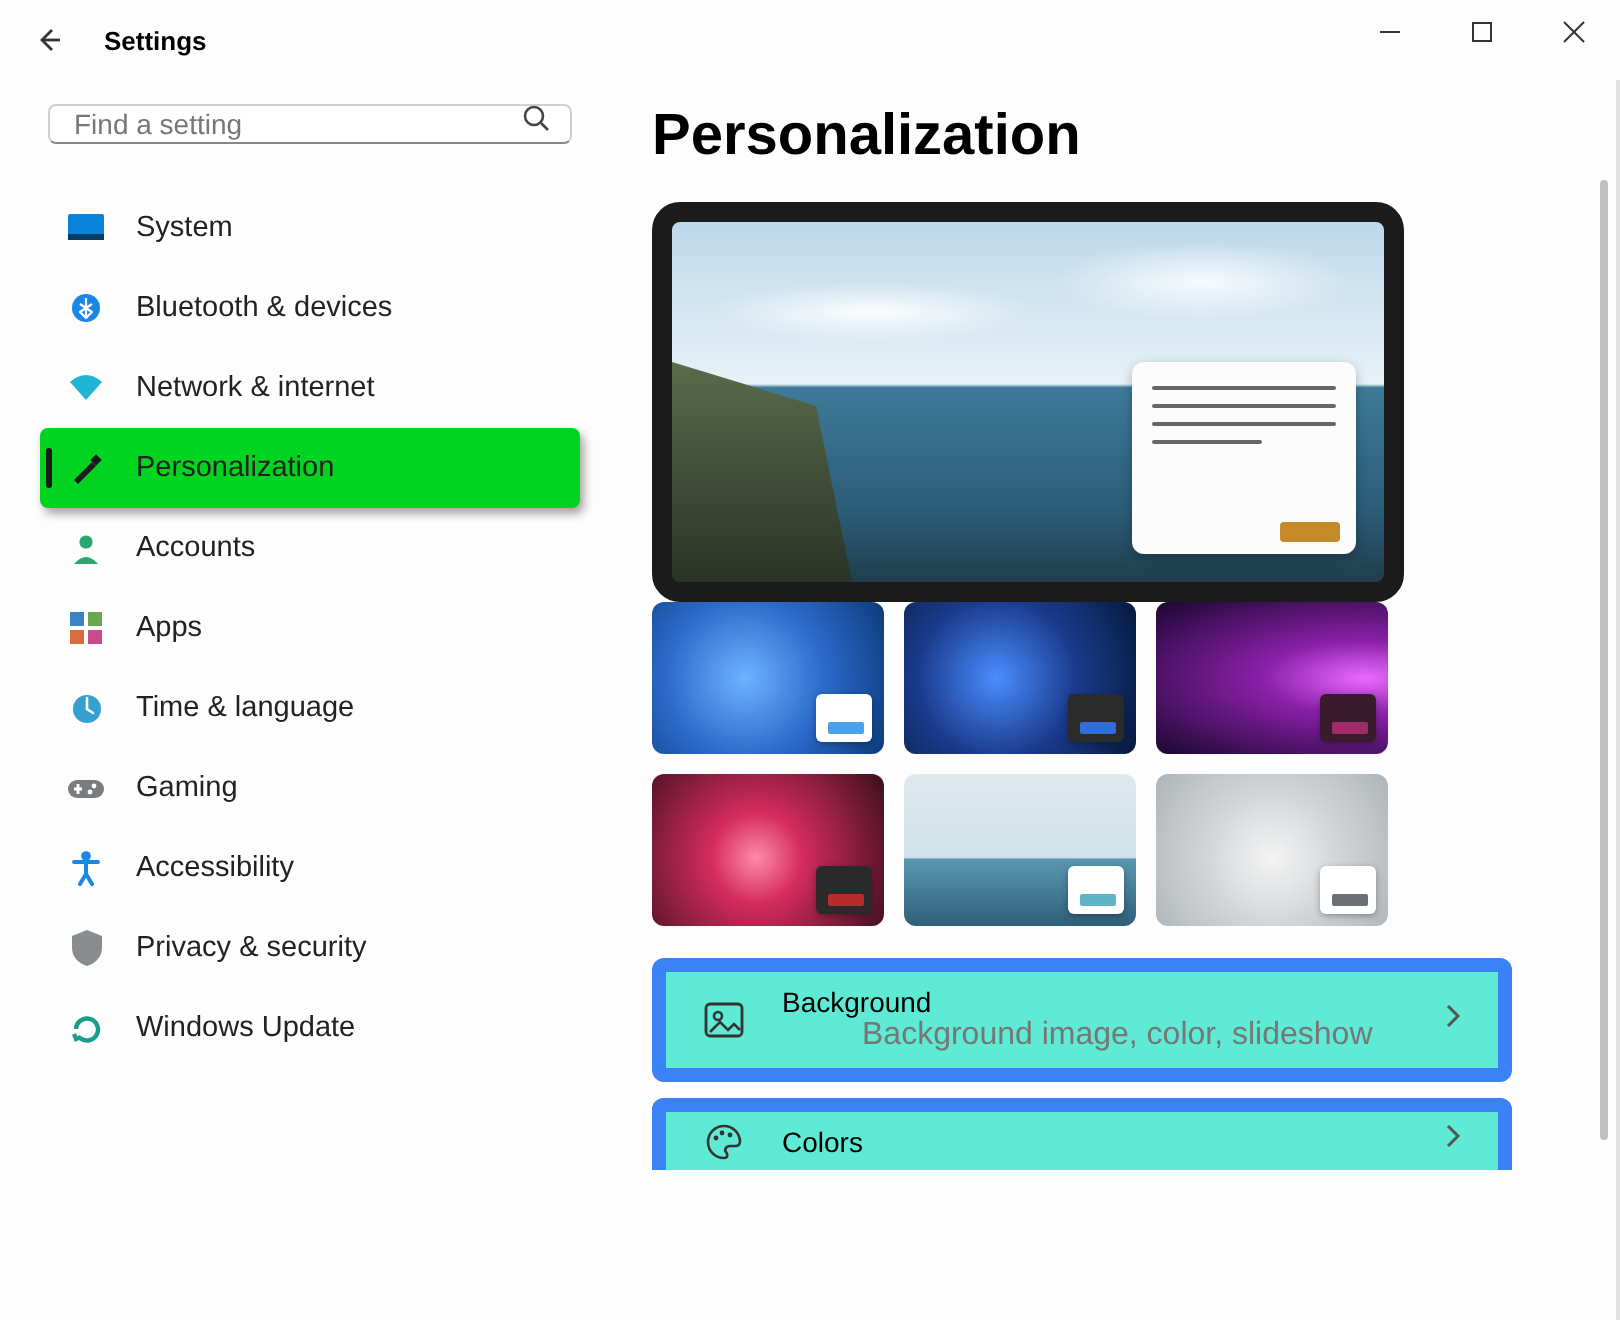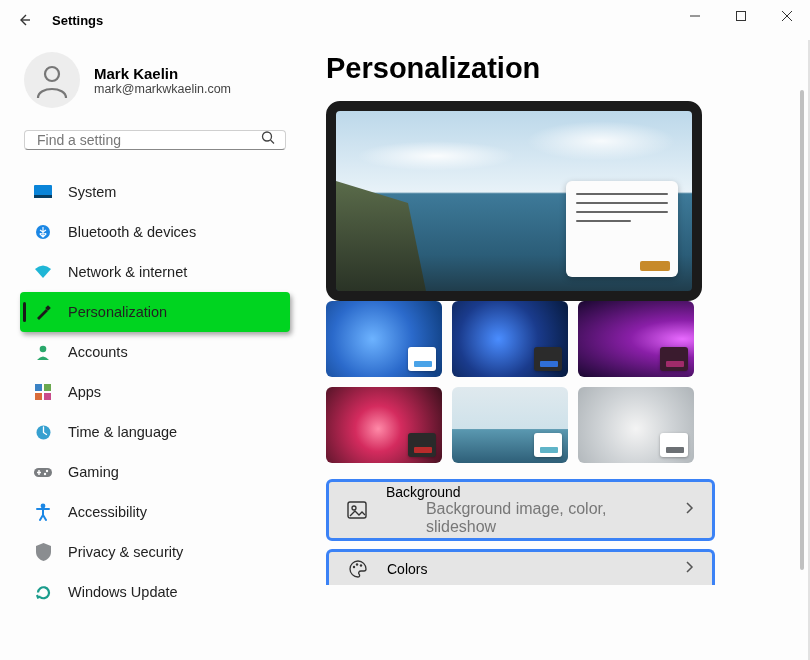--- a/index.html
+++ b/index.html
@@ -52,21 +52,21 @@
   .t1 { background: radial-gradient(circle at 40% 50%, #6db3ff 0%, #2b6acb 50%, #0d3b7a 100%); }
   .t2 { background: radial-gradient(circle at 40% 50%, #4a8dff 0%, #1a3b8c 50%, #061a3d 100%); }
   .t2 .chip { background: #2b2b2b; }
   .t3 { background: radial-gradient(ellipse at 90% 50%, #e86aff 0%, #8a1fa8 35%, #1a0830 100%); }
   .t3 .chip { background: #3a1b2e; }
   .t4 { background: radial-gradient(circle at 45% 55%, #ff8aa8 0%, #d42b5e 30%, #3a0f1c 100%); }
   .t4 .chip { background: #2a2a2a; }
   .t5 { background: linear-gradient(to bottom, #dfe9ee 0%, #cfe2ea 55%, #5a98b0 56%, #2e5f78 100%); }
   .t6 { background: radial-gradient(circle at 50% 55%, #f4f4f4 0%, #cfd3d6 50%, #aeb4b8 100%); }
 
-  .setting-row { display:flex; align-items:center; width: 389px; height:62px; border:3px solid #3b82f6; border-radius:6px; margin-top:16px; padding:0 18px; background:#e5e5e5; cursor:pointer; gap:18px; }
+  .setting-row { display:flex; align-items:center; width: 430px; height:62px; border:7px solid #3b82f6; border-radius:6px; margin-top:16px; padding:0 18px; background:#5eead4; cursor:pointer; gap:18px; }
   .setting-row.clip { height: 36px; overflow: hidden; border-bottom: none; border-bottom-left-radius:0; border-bottom-right-radius:0; margin-top:8px; }
   .setting-icon { width:22px; height:22px; display:flex; align-items:center; justify-content:center; }
   .setting-text .st-title { font-size:14px; font-weight:400; }
   .setting-text .st-sub { font-size:16px; color:#777;margin-left:40px; }
   .setting-chevron { margin-left:auto; }
 
   .scrollbar { position:absolute; right:6px; top:50px; width:4px; height:480px; background:#c0c0c0; border-radius:2px; }
   .divider { position:absolute; right:0; top:0; bottom:0; width:2px; background:#e2e2e2; }
 </style>
 </head>
@@ -98,32 +98,20 @@
             <line x1="1" y1="1" x2="11" y2="11" stroke="#333" stroke-width="1"></line>
             <line x1="11" y1="1" x2="1" y2="11" stroke="#333" stroke-width="1"></line>
           </svg>
         </div>
     </div>
   </div>
 
   <div class="content">
 
     <div class="sidebar">
-      <div class="user-block">
-        <div class="avatar">
-          <svg width="40" height="40" viewBox="0 0 40 40">
-              <circle cx="20" cy="14" r="7" stroke="#777" stroke-width="2.2" fill="none"></circle>
-              <path d="M6 38 C6 26 34 26 34 38" stroke="#777" stroke-width="2.2" fill="none"></path>
-            </svg>
-        </div>
-        <div>
-          <div class="user-name">Mark Kaelin</div>
-          <div class="user-email">mark@markwkaelin.com</div>
-        </div>
-      </div>
 
       <div class="search-wrap">
         <input class="search" placeholder="Find a setting" style="">
         <span class="search-icon"><svg width="15" height="15" viewBox="0 0 15 15">
               <circle cx="6" cy="6" r="4.5" stroke="#444" stroke-width="1.3" fill="none"></circle>
               <line x1="9.5" y1="9.5" x2="13" y2="13" stroke="#444" stroke-width="1.3"></line>
             </svg></span>
       </div>
 
       <ul class="nav">

